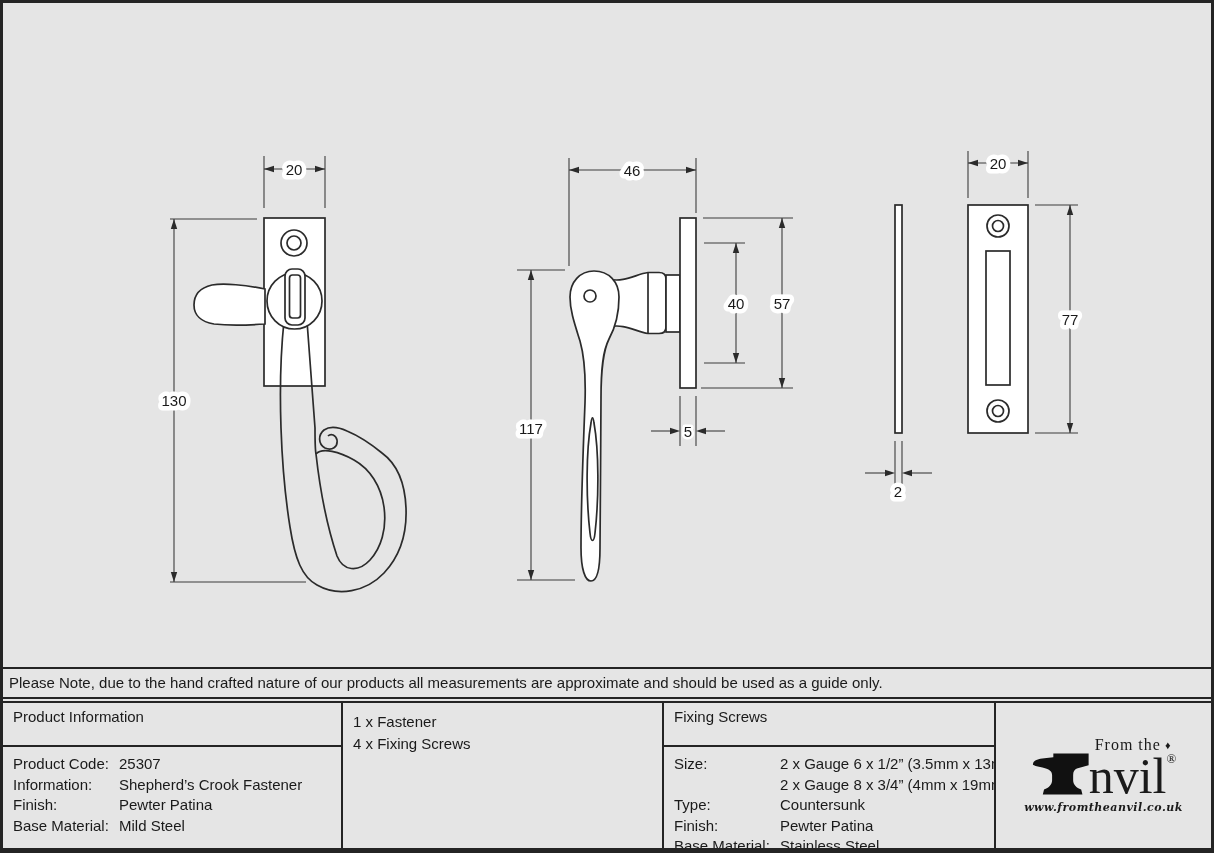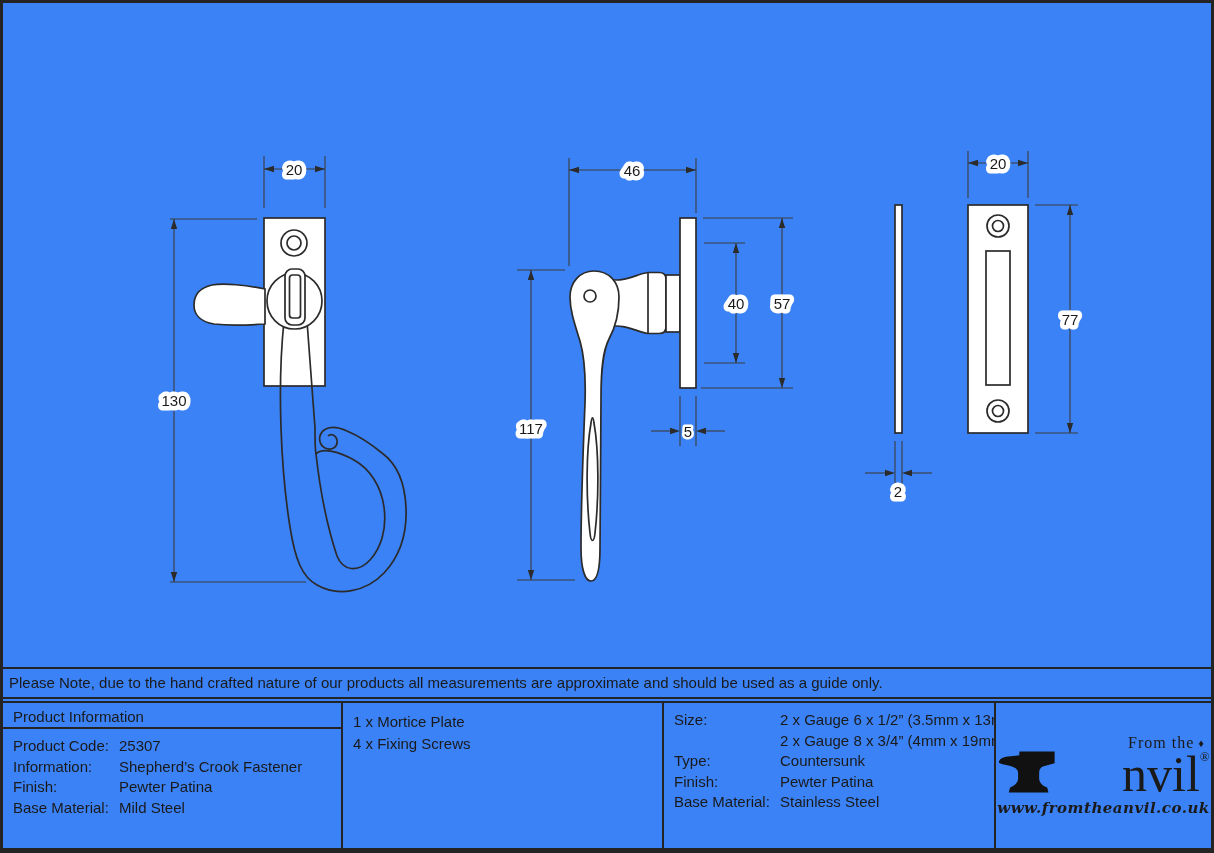--- a/index.html
+++ b/index.html
@@ -1,19 +1,19 @@
 <!DOCTYPE html>
 <html><head>
 <meta charset="utf-8">
 <style>
   html,body { margin:0; padding:0; background:#fff; }
   .page {
     width:1214px; height:853px; box-sizing:border-box;
     border:3px solid #242424; border-bottom-width:5px;
-    background:#3b82f6; position:relative;
+    background:#e5e5e5; position:relative;
     font-family:"Liberation Sans", sans-serif; color:#1a1a1a;
     overflow:hidden;
   }
   svg.drawing { display:block; width:1206px; height:664px; }
   svg .outline { fill:#fff; stroke:#2b2b2b; stroke-width:1.7; }
   svg .line    { fill:none; stroke:#2b2b2b; stroke-width:1.7; }
   svg .dimline { stroke:#3d3d3d; stroke-width:1.1; fill:none; }
   svg .arrow   { fill:#2b2b2b; stroke:none; }
   svg text.dim {
     font-family:"Liberation Sans", sans-serif; font-size:15px; fill:#1a1a1a;
@@ -25,40 +25,40 @@
     height:28px; border-top:2px solid #242424; border-bottom:2px solid #242424;
     line-height:28px; padding-left:6px; font-size:15px; margin-bottom:2px;
   }
   .spec-table {
     display:grid; grid-template-columns:340px 321px 332px 1fr;
     border-top:2px solid #242424; height:147px; box-sizing:border-box;
   }
   .col { box-sizing:border-box; overflow:hidden; }
   .col.ruled { border-right:2px solid #242424; }
   .cell-header {
-    height:26px; border-bottom:2px solid #242424; box-sizing:border-box;
+    height:44px; border-bottom:2px solid #242424; box-sizing:border-box;
     font-size:15px; padding:5px 0 15px 10px;
   }
   .cell-body { padding:8px 0 0 10px; font-size:15px; }
   .kv-row { display:flex; height:20.6px; align-items:flex-start; }
   .kv-row .k { width:106px; flex:none; }
   .kv-row .v { flex:1; white-space:nowrap; }
   .list-row { height:21.5px; display:flex; align-items:center; }
   .col-logo { display:flex; align-items:center; justify-content:center; }
   .logo { text-align:center; }
-  .logo-row { display:flex; align-items:flex-end; justify-content:space-between; }
+  .logo-row { display:flex; align-items:flex-end; justify-content:center; }
   .anvil-svg { width:62px; height:52px; margin-right:-4px; position:relative; top:3px; }
   .logo-text { text-align:left; line-height:1; }
   .logo-top { font-family:"Liberation Serif", serif; font-size:16px; margin:0 0 1px 6px; letter-spacing:1px; }
   .logo-top .dia { font-size:11px; vertical-align:1px; padding-left:4px; }
   .logo-main { font-family:"Liberation Serif", serif; font-size:50px; line-height:0.82; }
   .logo-main sup { font-size:13px; vertical-align:30px; }
   .logo-url {
     font-family:"DejaVu Serif", serif; font-style:italic; font-weight:bold;
-    font-size:15px; margin-top:4px; letter-spacing:0.5px;
+    font-size:11px; margin-top:4px; letter-spacing:0.5px;
   }
 </style>
 </head>
 <body>
 
 <div class="page">
 
   <svg class="drawing" viewBox="0 0 1206 664">
 
     <g>
@@ -209,26 +209,27 @@
         </div>
         <div class="kv-row">
           <span class="k">Base Material:</span>
           <span class="v">Mild Steel</span>
         </div>
       </div>
     </div>
 
     <div class="col ruled">
       <div class="cell-body">
-        <div class="list-row">1 x Mortice Plate</div>
+        <div class="list-row">1 x Fastener</div>
         <div class="list-row">4 x Fixing Screws</div>
       </div>
     </div>
 
     <div class="col ruled">
+      <div class="cell-header">Fixing Screws</div>
       <div class="cell-body">
         <div class="kv-row">
           <span class="k">Size:</span>
           <span class="v">2 x Gauge 6 x 1/2” (3.5mm x 13mm)</span>
         </div>
         <div class="kv-row">
           <span class="k"></span>
           <span class="v">2 x Gauge 8 x 3/4” (4mm x 19mm)</span>
         </div>
         <div class="kv-row">

